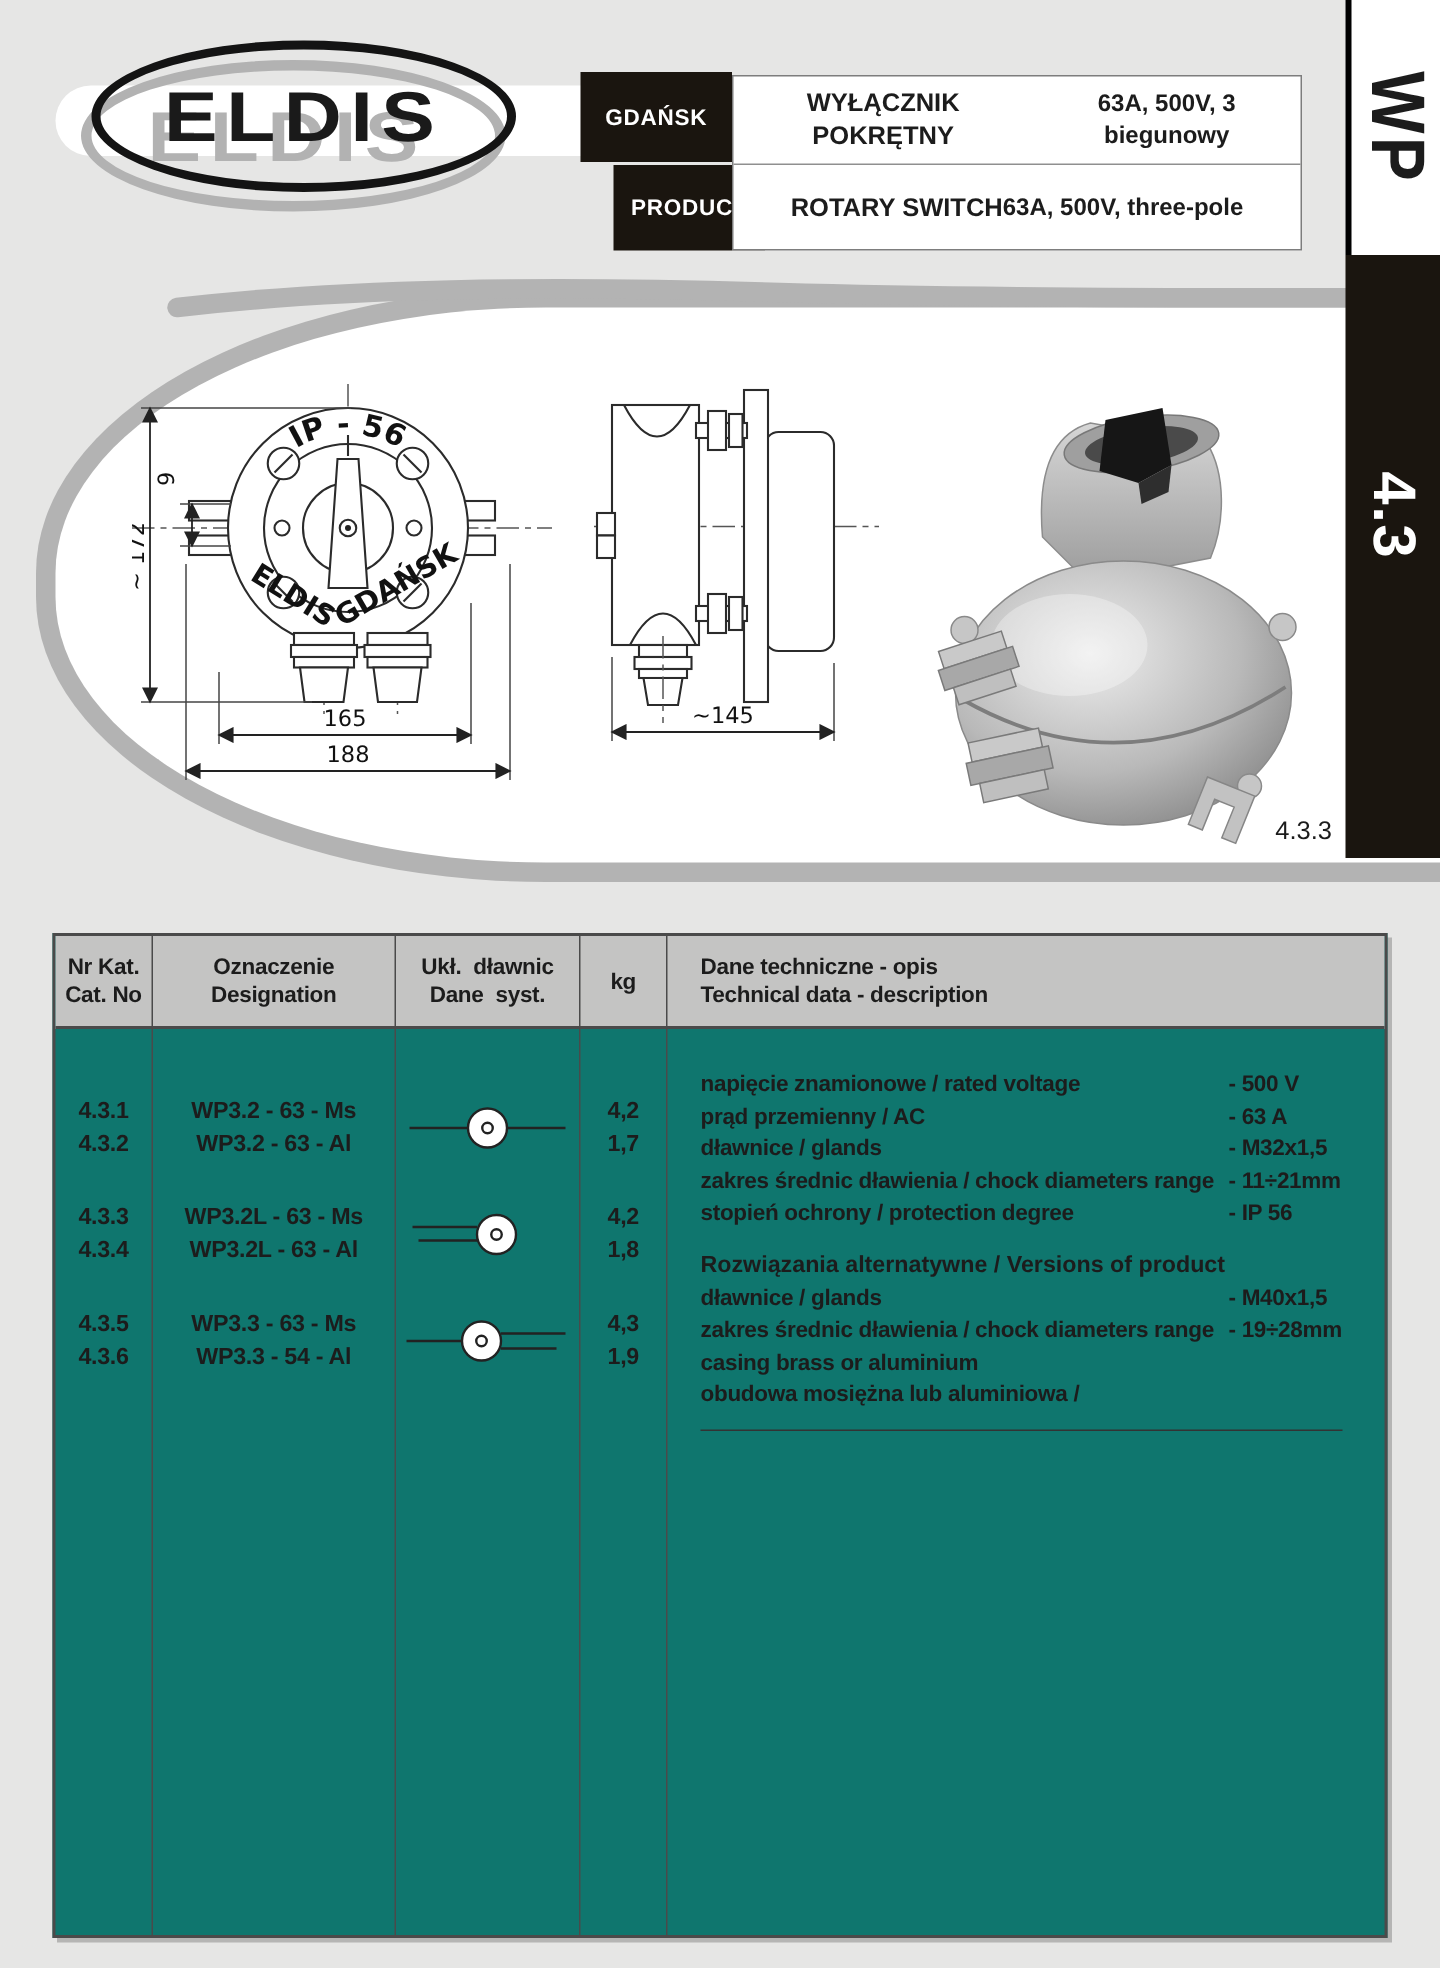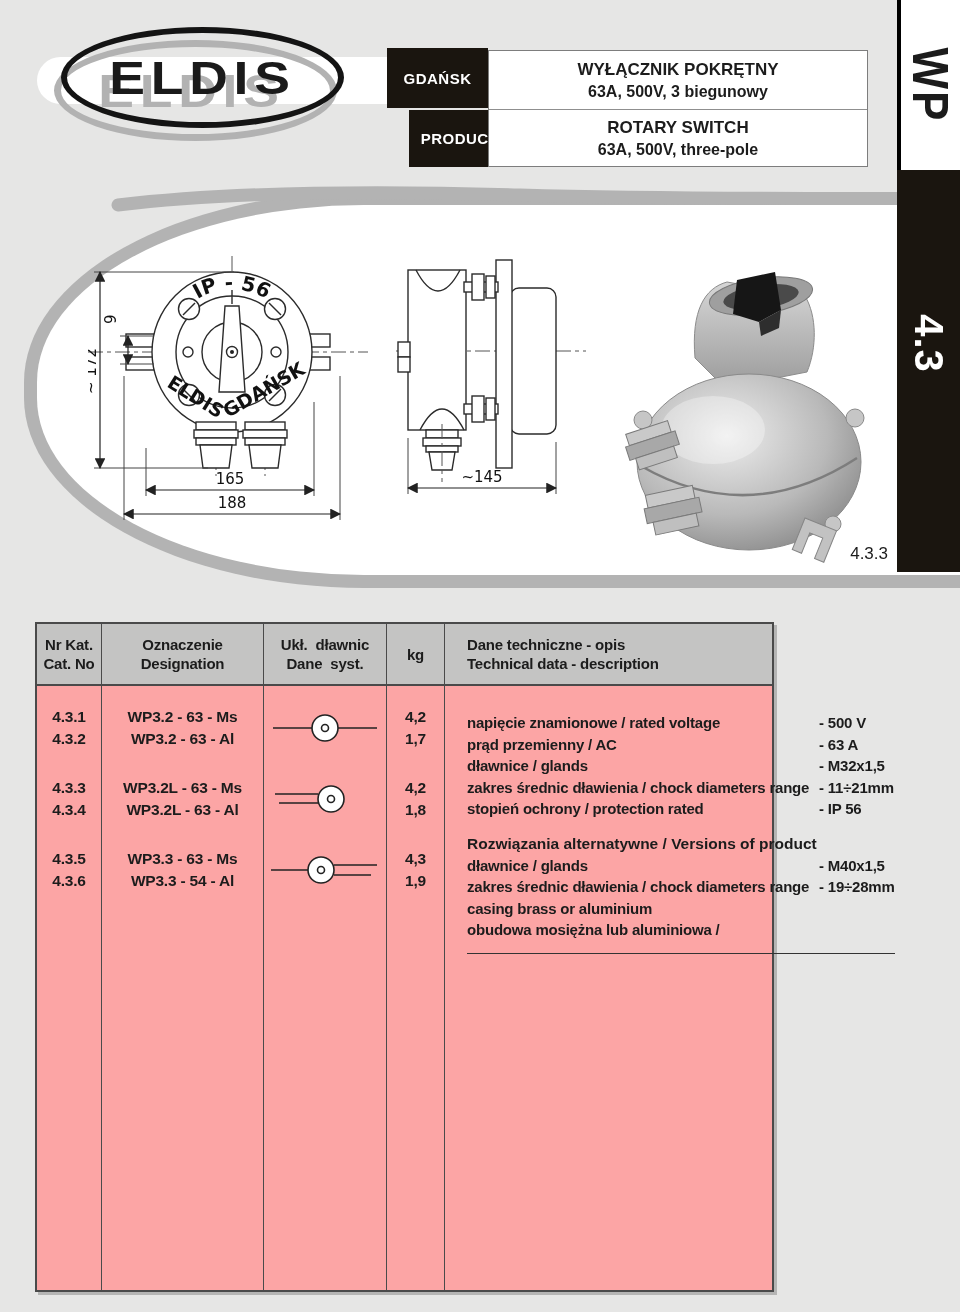--- a/index.html
+++ b/index.html
@@ -20,21 +20,21 @@
   .logo-text-shadow{left:50px;top:40px;color:#b2b2b2;}
 
   .lblbox{position:absolute;left:387px;width:101px;background:#1a150f;color:#fff;
           display:flex;align-items:center;justify-content:center;
           font-weight:bold;font-size:15px;letter-spacing:.5px;}
   .lbl-wyrob{top:48px;height:60px;}
   .lbl-product{top:110px;height:57px;margin-left:22px;}
 
   .product-box{position:absolute;left:488px;top:50px;width:380px;height:117px;background:#fff;
                border:1px solid #7d7d7d;box-sizing:border-box;}
-  .pcell{height:57px;display:flex;flex-direction:column;align-items:center;justify-content:center;
+  .pcell{height:57px;display:flex;flex-direction:row;align-items:center;justify-content:center;
          text-align:center;}
   .pcell.first{border-bottom:1px solid #8f8f8f;height:58px;}
   .pcell .l1{font-size:17px;font-weight:bold;line-height:22px;}
   .pcell .l2{font-size:16px;font-weight:bold;line-height:21px;}
 
   
   .wp-box{position:absolute;left:897px;top:0;width:63px;height:170px;background:#fff;
           border-left:4px solid #000;box-sizing:border-box;
           display:flex;align-items:center;justify-content:center;z-index:6;}
   .wp-text{font-size:44px;font-weight:bold;letter-spacing:2px;transform:scaleX(1.15) rotate(90deg);}
@@ -57,31 +57,31 @@
   .ph{left:572px;top:65px;}
   svg text{font-family:"DejaVu Sans","Liberation Sans",sans-serif;}
   .ln-t{stroke:#2b2b2b;stroke-width:1.4;fill:none;}
   .ln-f{stroke:#2b2b2b;stroke-width:1.4;fill:#fff;}
   .ln-thin{stroke:#444;stroke-width:1;fill:none;}
   .cl{stroke:#555;stroke-width:1;fill:none;stroke-dasharray:15 4 4 4;}
   .dimln{stroke:#222;stroke-width:1.2;fill:none;}
   .dimtx{font-size:15px;fill:#111;}
 
   
-  .datatable{position:absolute;left:35px;top:622px;width:739px;height:670px;background:#fca5a5;
+  .datatable{position:absolute;left:35px;top:622px;width:890px;height:670px;background:#0f766e;
              border:2px solid #4a4a4a;box-sizing:border-box;box-shadow:3px 3px 0 rgba(90,90,90,.35);
              letter-spacing:-.2px;}
   .thead{display:grid;grid-template-columns:65px 162px 123px 58px 1fr;height:62px;
          background:#c4c4c3;border-bottom:2px solid #4a4a4a;box-sizing:border-box;}
   .th{display:flex;flex-direction:column;align-items:center;justify-content:center;
       font-size:15px;font-weight:bold;line-height:19px;border-right:1px solid #4a4a4a;text-align:center;}
   .th:last-child{border-right:none;align-items:flex-start;padding-left:22px;text-align:right;}
   .th.gl{word-spacing:4px;text-align:center;}
   .tbody{display:grid;grid-template-columns:65px 162px 123px 58px 1fr;height:604px;}
-  .col{border-right:1px solid #4a4a4a;padding-top:20px;box-sizing:border-box;}
+  .col{border-right:1px solid #4a4a4a;padding-top:44px;box-sizing:border-box;}
   .col:last-child{border-right:none;}
   .grp{height:44px;margin-bottom:27px;display:flex;flex-direction:column;align-items:center;}
   .grp .ln{line-height:22px;font-size:15.5px;font-weight:bold;}
   .col-sym .grp{justify-content:center;}
   .col-tech{padding:26px 18px 0 22px;}
   .spec{display:flex;line-height:21.5px;font-size:15px;font-weight:bold;}
   .spec .lbl{flex:0 0 352px;}
   .alt-h{margin-top:13px;line-height:22px;font-size:15.5px;font-weight:bold;letter-spacing:0;}
   .hr{width:428px;border-top:1.5px solid #333;margin-top:12px;}
 </style>
@@ -390,21 +390,21 @@
         </div>
         <div class="spec">
           <span class="lbl">dławnice / glands</span>
           <span class="val">- M32x1,5</span>
         </div>
         <div class="spec">
           <span class="lbl">zakres średnic dławienia / chock diameters range</span>
           <span class="val">- 11÷21mm</span>
         </div>
         <div class="spec">
-          <span class="lbl">stopień ochrony / protection rated</span>
+          <span class="lbl">stopień ochrony / protection degree</span>
           <span class="val">- IP 56</span>
         </div>
 
         <div class="alt-h">Rozwiązania alternatywne / Versions of product</div>
 
         <div class="spec">
           <span class="lbl">dławnice / glands</span>
           <span class="val">- M40x1,5</span>
         </div>
         <div class="spec">

